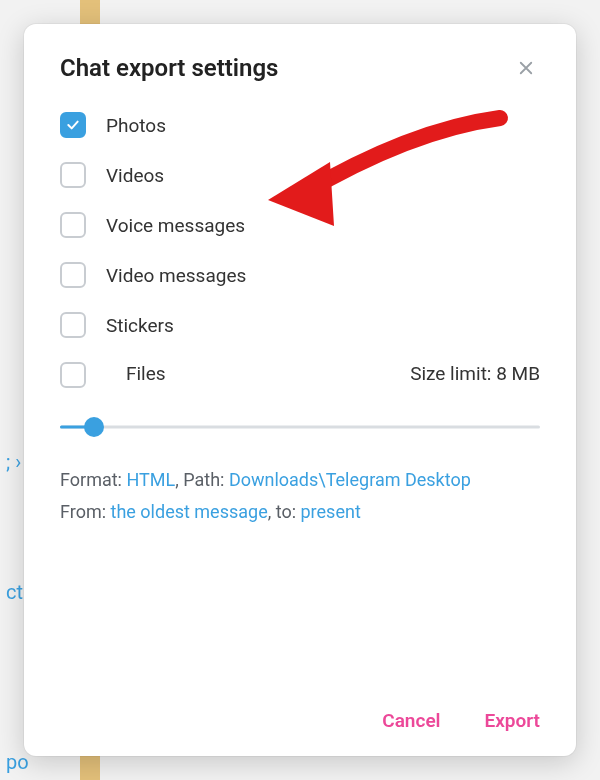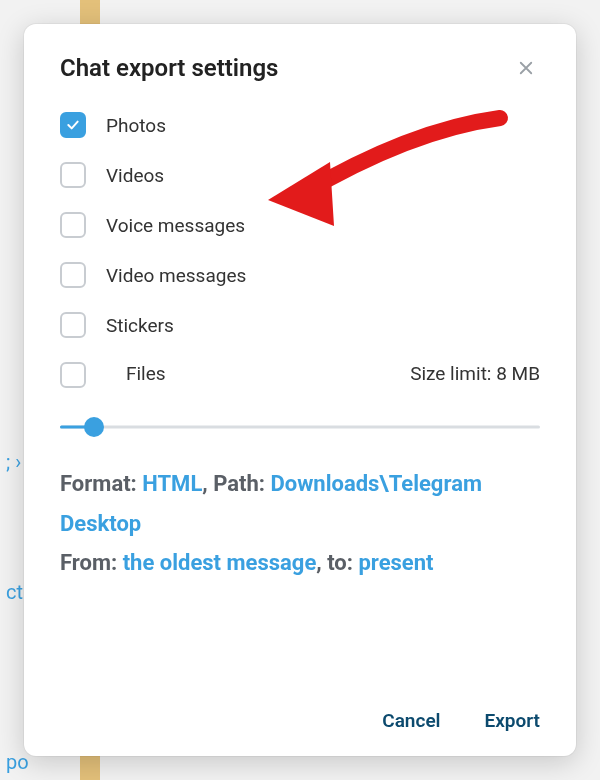--- a/index.html
+++ b/index.html
@@ -140,42 +140,41 @@
     top: 50%;
     width: 20px;
     height: 20px;
     background: #3aa0e0;
     border-radius: 50%;
     transform: translate(-50%, -50%);
     cursor: pointer;
   }
 
   .info {
-    font-size: 22px;
+    font-size: 18px;
     color: #5a5f66;
     line-height: 1.8;
     margin-bottom: 8px;
-    font-weight: bold;
   }
   .info .link {
     color: #3aa0e0;
     cursor: pointer;
   }
 
   .footer {
     margin-top: auto;
     display: flex;
     justify-content: flex-end;
     gap: 44px;
     padding-top: 8px;
   }
   .footer-btn {
     font-size: 19px;
     font-weight: 600;
-    color: #0c4a6e;
+    color: #ec4899;
     cursor: pointer;
   }
 
   
   .arrow {
     position: absolute;
     pointer-events: none;
   }
 </style>
 </head>

